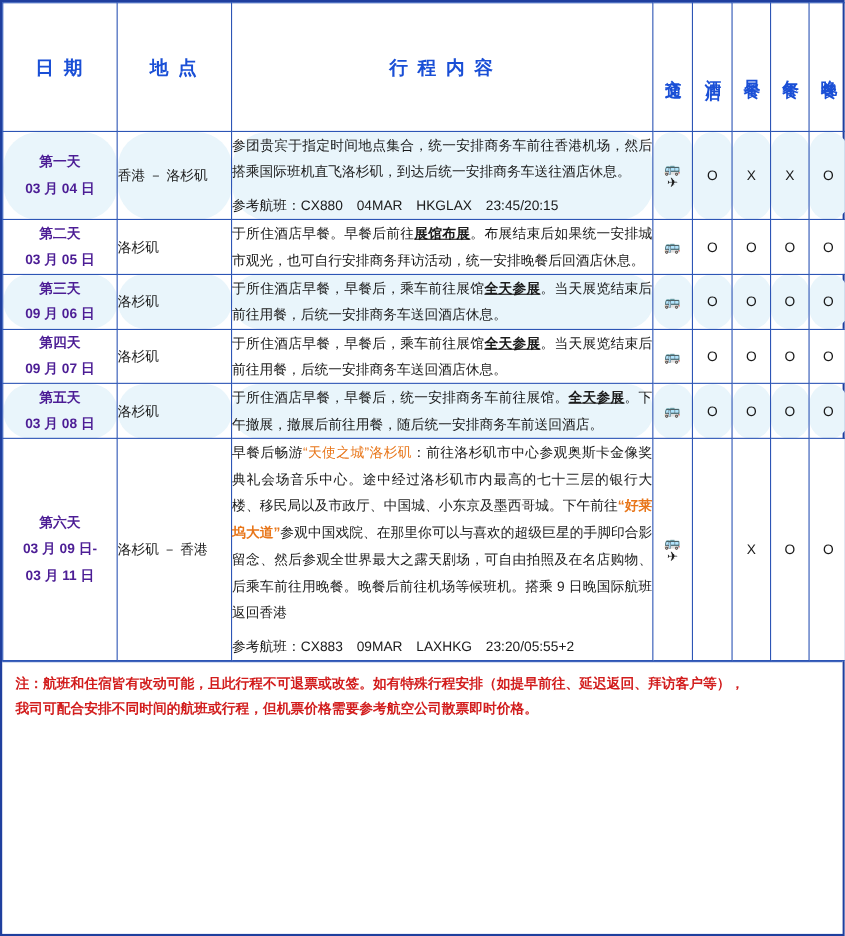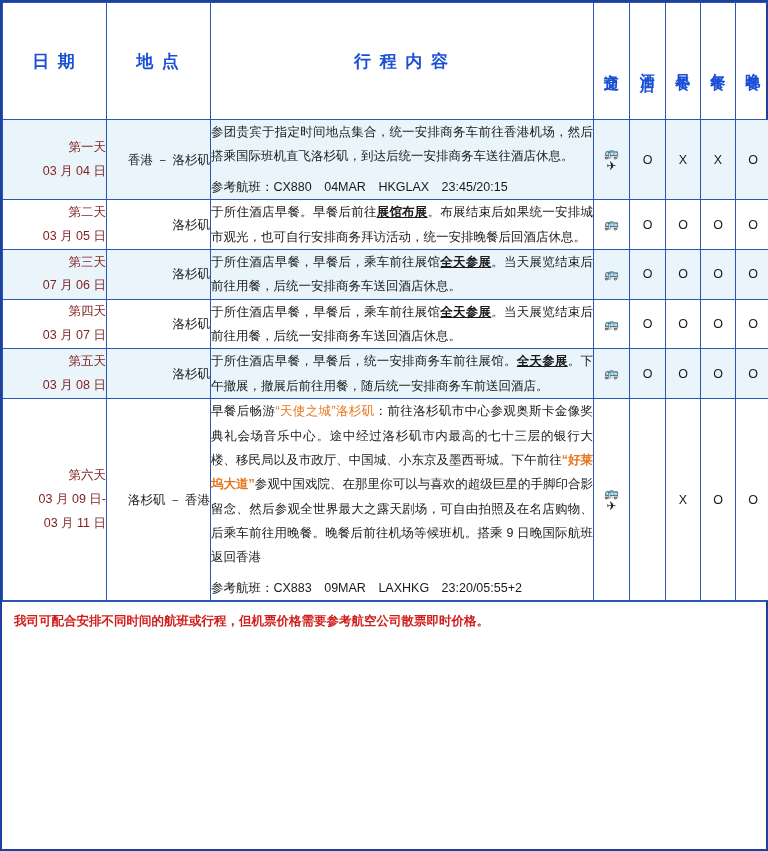--- a/index.html
+++ b/index.html
@@ -56,29 +56,29 @@
   col.c-date   { width: 104px; }
   col.c-place  { width: 104px; }
   col.c-content{ width: 383px; }
   col.c-trans  { width: 36px; }
   col.c-hotel  { width: 36px; }
   col.c-bf     { width: 35px; }
   col.c-lunch  { width: 35px; }
   col.c-dinner { width: 35px; }
 
   td.date {
-    text-align: right;
-    color: #7f1d1d;
-    font-size: 12.5px;
-    font-weight: normal;
+    text-align: center;
+    color: #4c1d95;
+    font-size: 12.5px;
+    font-weight: bold;
     line-height: 1.9;
     padding: 4px 2px;
   }
   td.place {
-    text-align: right;
+    text-align: left;
     font-size: 12.5px;
     line-height: 1.6;
     padding: 4px 2px;
   }
   td.content {
     font-size: 12.5px;
     line-height: 1.95;
     padding: 10px 10px 10px 12px;
     text-align: justify;
   }
@@ -92,21 +92,21 @@
     display: flex;
     flex-direction: column;
     align-items: center;
     justify-content: center;
     line-height: 1.05;
     font-size: 12px;
   }
   .iconstack span { display: block; }
   tr.alt td { background: #eaf6fb; }
   tbody tr td { background: #ffffff; }
-  tbody tr.alt td { background: #e9f5fb; }
+  tbody tr.alt td { background: #e9f5fb; border-radius: 32px; }
 
   .note {
     flex: 1 1 auto;
     border-top: 1px solid #2d55b5;
     padding: 8px 12px 6px 12px;
     color: #d21d1d;
     font-size: 12.5px;
     font-weight: bold;
     line-height: 1.85;
     text-align: center;
@@ -178,40 +178,40 @@
             </div>
           </td>
           <td class="meal">O</td>
           <td class="meal">O</td>
           <td class="meal">O</td>
           <td class="meal">O</td>
         </tr>
         <tr class="alt">
           <td class="date">
             <div>第三天</div>
-            <div>07 月 06 日</div>
+            <div>09 月 06 日</div>
           </td>
           <td class="place">洛杉矶</td>
           <td class="content">
             <div><span>于所住酒店早餐，早餐后，乘车前往展馆</span><span class="ul">全天参展</span><span>。当天展览结束后前往用餐，后统一安排商务车送回酒店休息。</span></div>
           </td>
           <td class="trans">
             <div class="iconstack">
               <span>🚌</span>
             </div>
           </td>
           <td class="meal">O</td>
           <td class="meal">O</td>
           <td class="meal">O</td>
           <td class="meal">O</td>
         </tr>
         <tr>
           <td class="date">
             <div>第四天</div>
-            <div>03 月 07 日</div>
+            <div>09 月 07 日</div>
           </td>
           <td class="place">洛杉矶</td>
           <td class="content">
             <div><span>于所住酒店早餐，早餐后，乘车前往展馆</span><span class="ul">全天参展</span><span>。当天展览结束后前往用餐，后统一安排商务车送回酒店休息。</span></div>
           </td>
           <td class="trans">
             <div class="iconstack">
               <span>🚌</span>
             </div>
           </td>
@@ -258,15 +258,16 @@
           </td>
           <td class="meal"></td>
           <td class="meal">X</td>
           <td class="meal">O</td>
           <td class="meal">O</td>
         </tr>
       </tbody>
   </table>
 
   <div class="note">
+    <div class="line1">注：航班和住宿皆有改动可能，且此行程不可退票或改签。如有特殊行程安排（如提早前往、延迟返回、拜访客户等），</div>
     <div class="line2">我司可配合安排不同时间的航班或行程，但机票价格需要参考航空公司散票即时价格。</div>
   </div>
 </div>
 
 </body></html>

